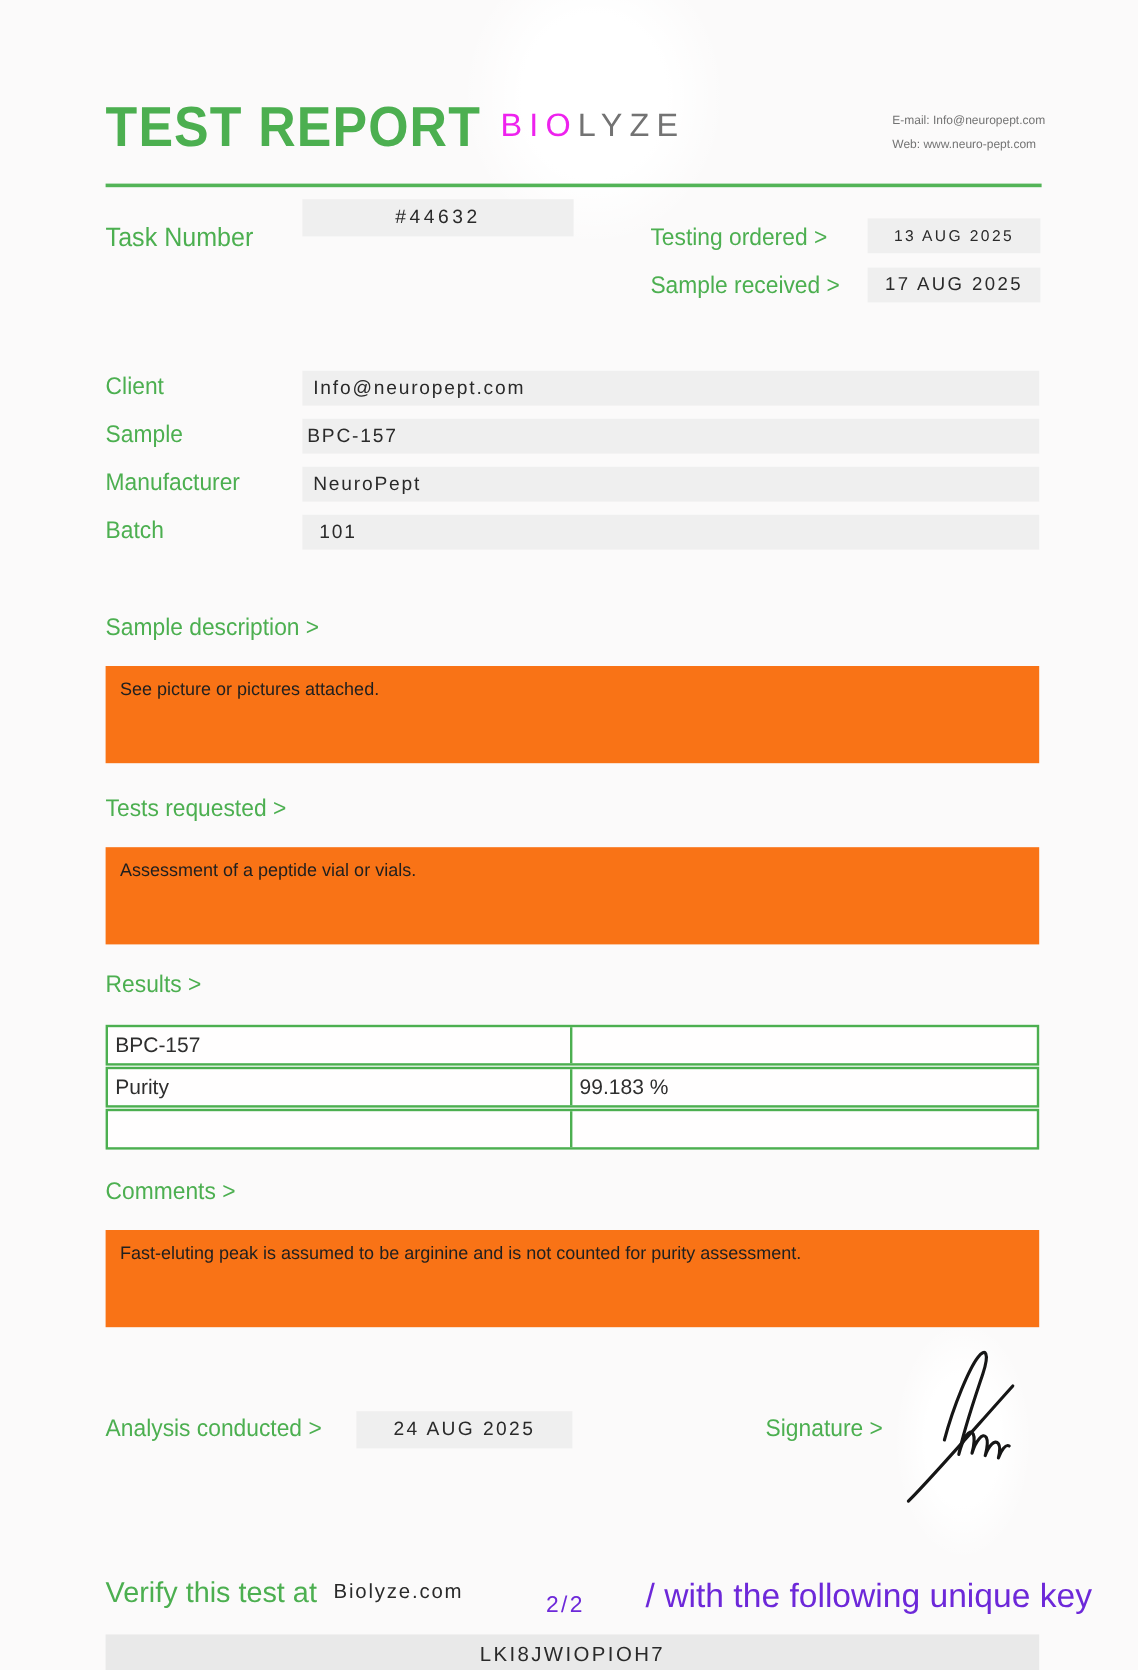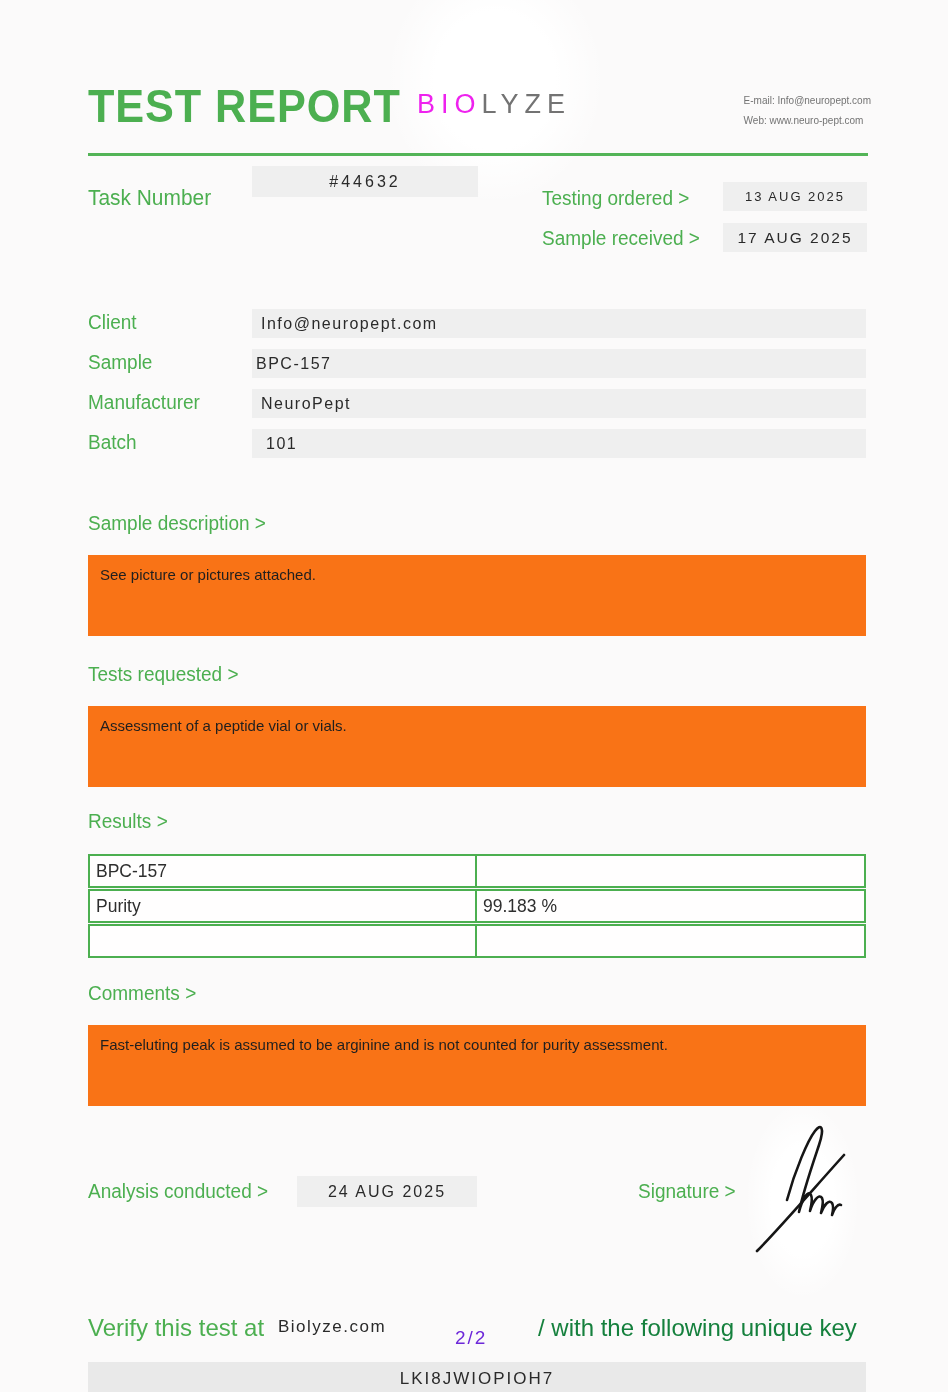--- a/index.html
+++ b/index.html
@@ -83,21 +83,21 @@
   .tcell.c2 { flex: 1; }
 
   
   .analysis-value { left: 297px; top: 1176px; width: 180px; height: 31px; line-height: 31px; letter-spacing: 2px; }
   .signature-svg { position: absolute; left: 750px; top: 1118px; }
 
   
   .f-verify { position: absolute; left: 88px;  top: 1314px; font-size: 24px; color: #4caf50; white-space: nowrap; }
   .f-site   { position: absolute; left: 278px; top: 1317px; font-size: 17px; color: #2a2a2a; letter-spacing: 1.5px; white-space: nowrap; }
   .f-page   { position: absolute; left: 455px; top: 1315px; font-size: 19px; color: #6d28d9; letter-spacing: 2px; white-space: nowrap; margin-top: 12px; }
-  .f-suffix { position: absolute; left: 538px; top: 1314px; font-size: 24px; color: #15803d; white-space: nowrap; }
+  .f-suffix { position: absolute; left: 538px; top: 1314px; font-size: 28px; color: #6d28d9; white-space: nowrap; }
   .key-bar {
     position: absolute; left: 88px; top: 1362px; width: 778px; height: 42px;
     background: #e9e9e9; text-align: center; color: #2a2a2a;
     font-size: 17px; letter-spacing: 2px; line-height: 34px;
   }
 </style>
 </head>
 <body>
 
 <div class="blob blob-logo"></div>

